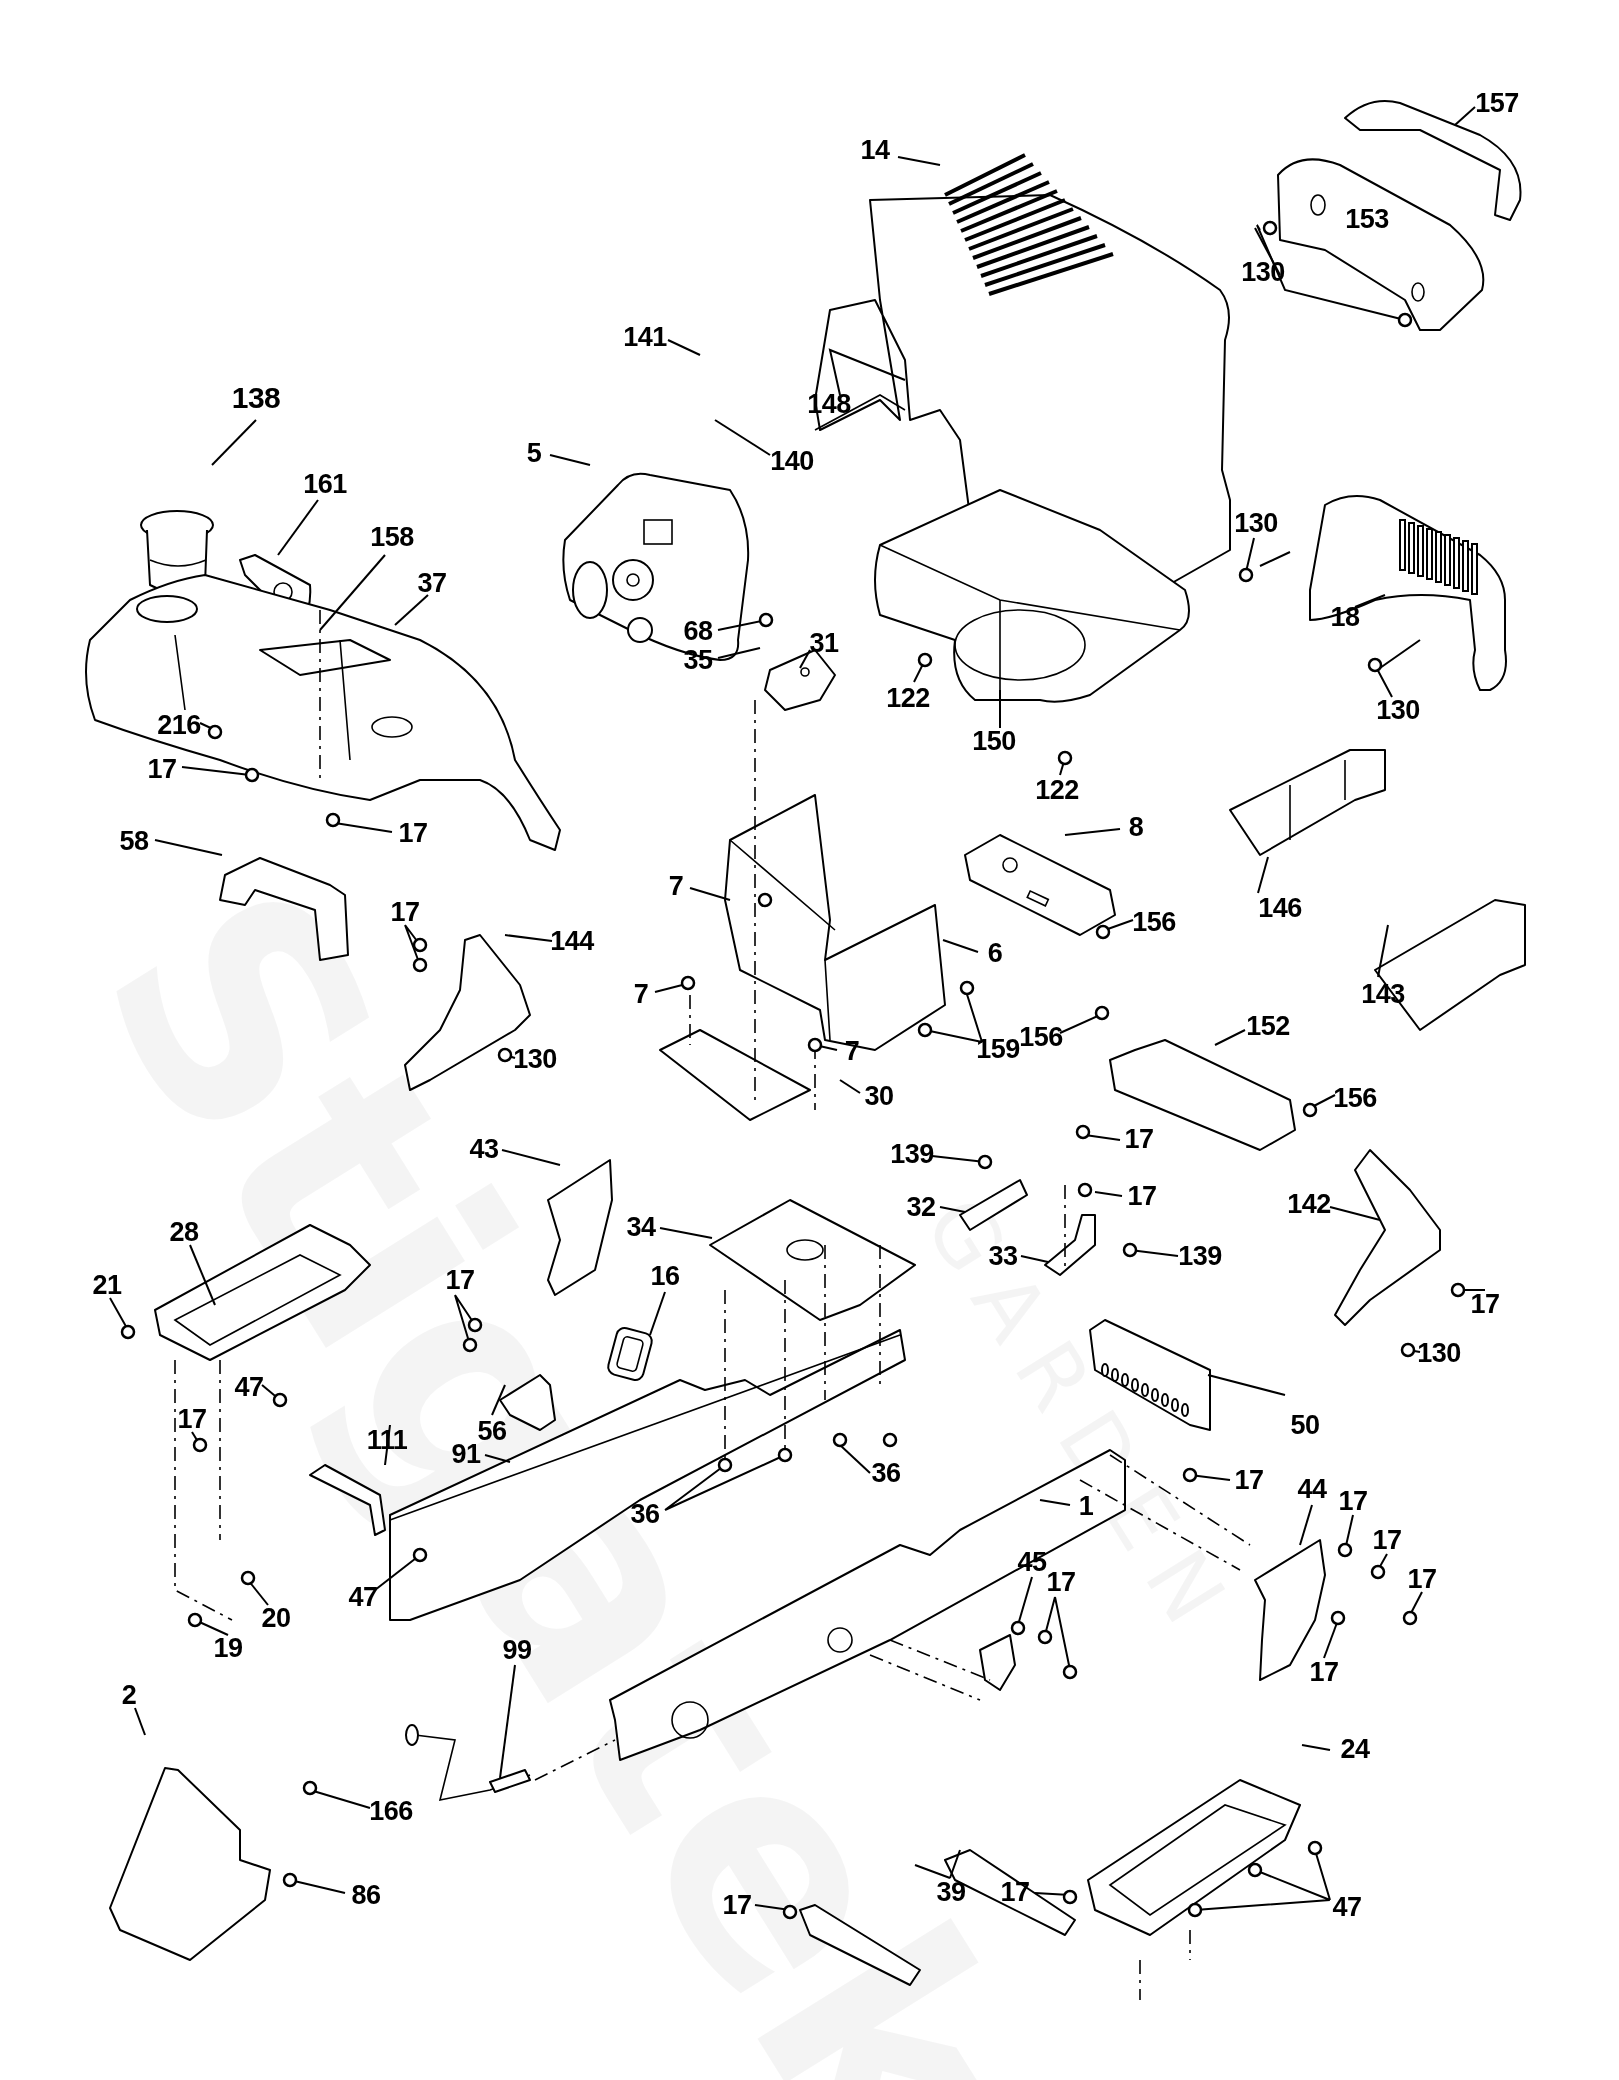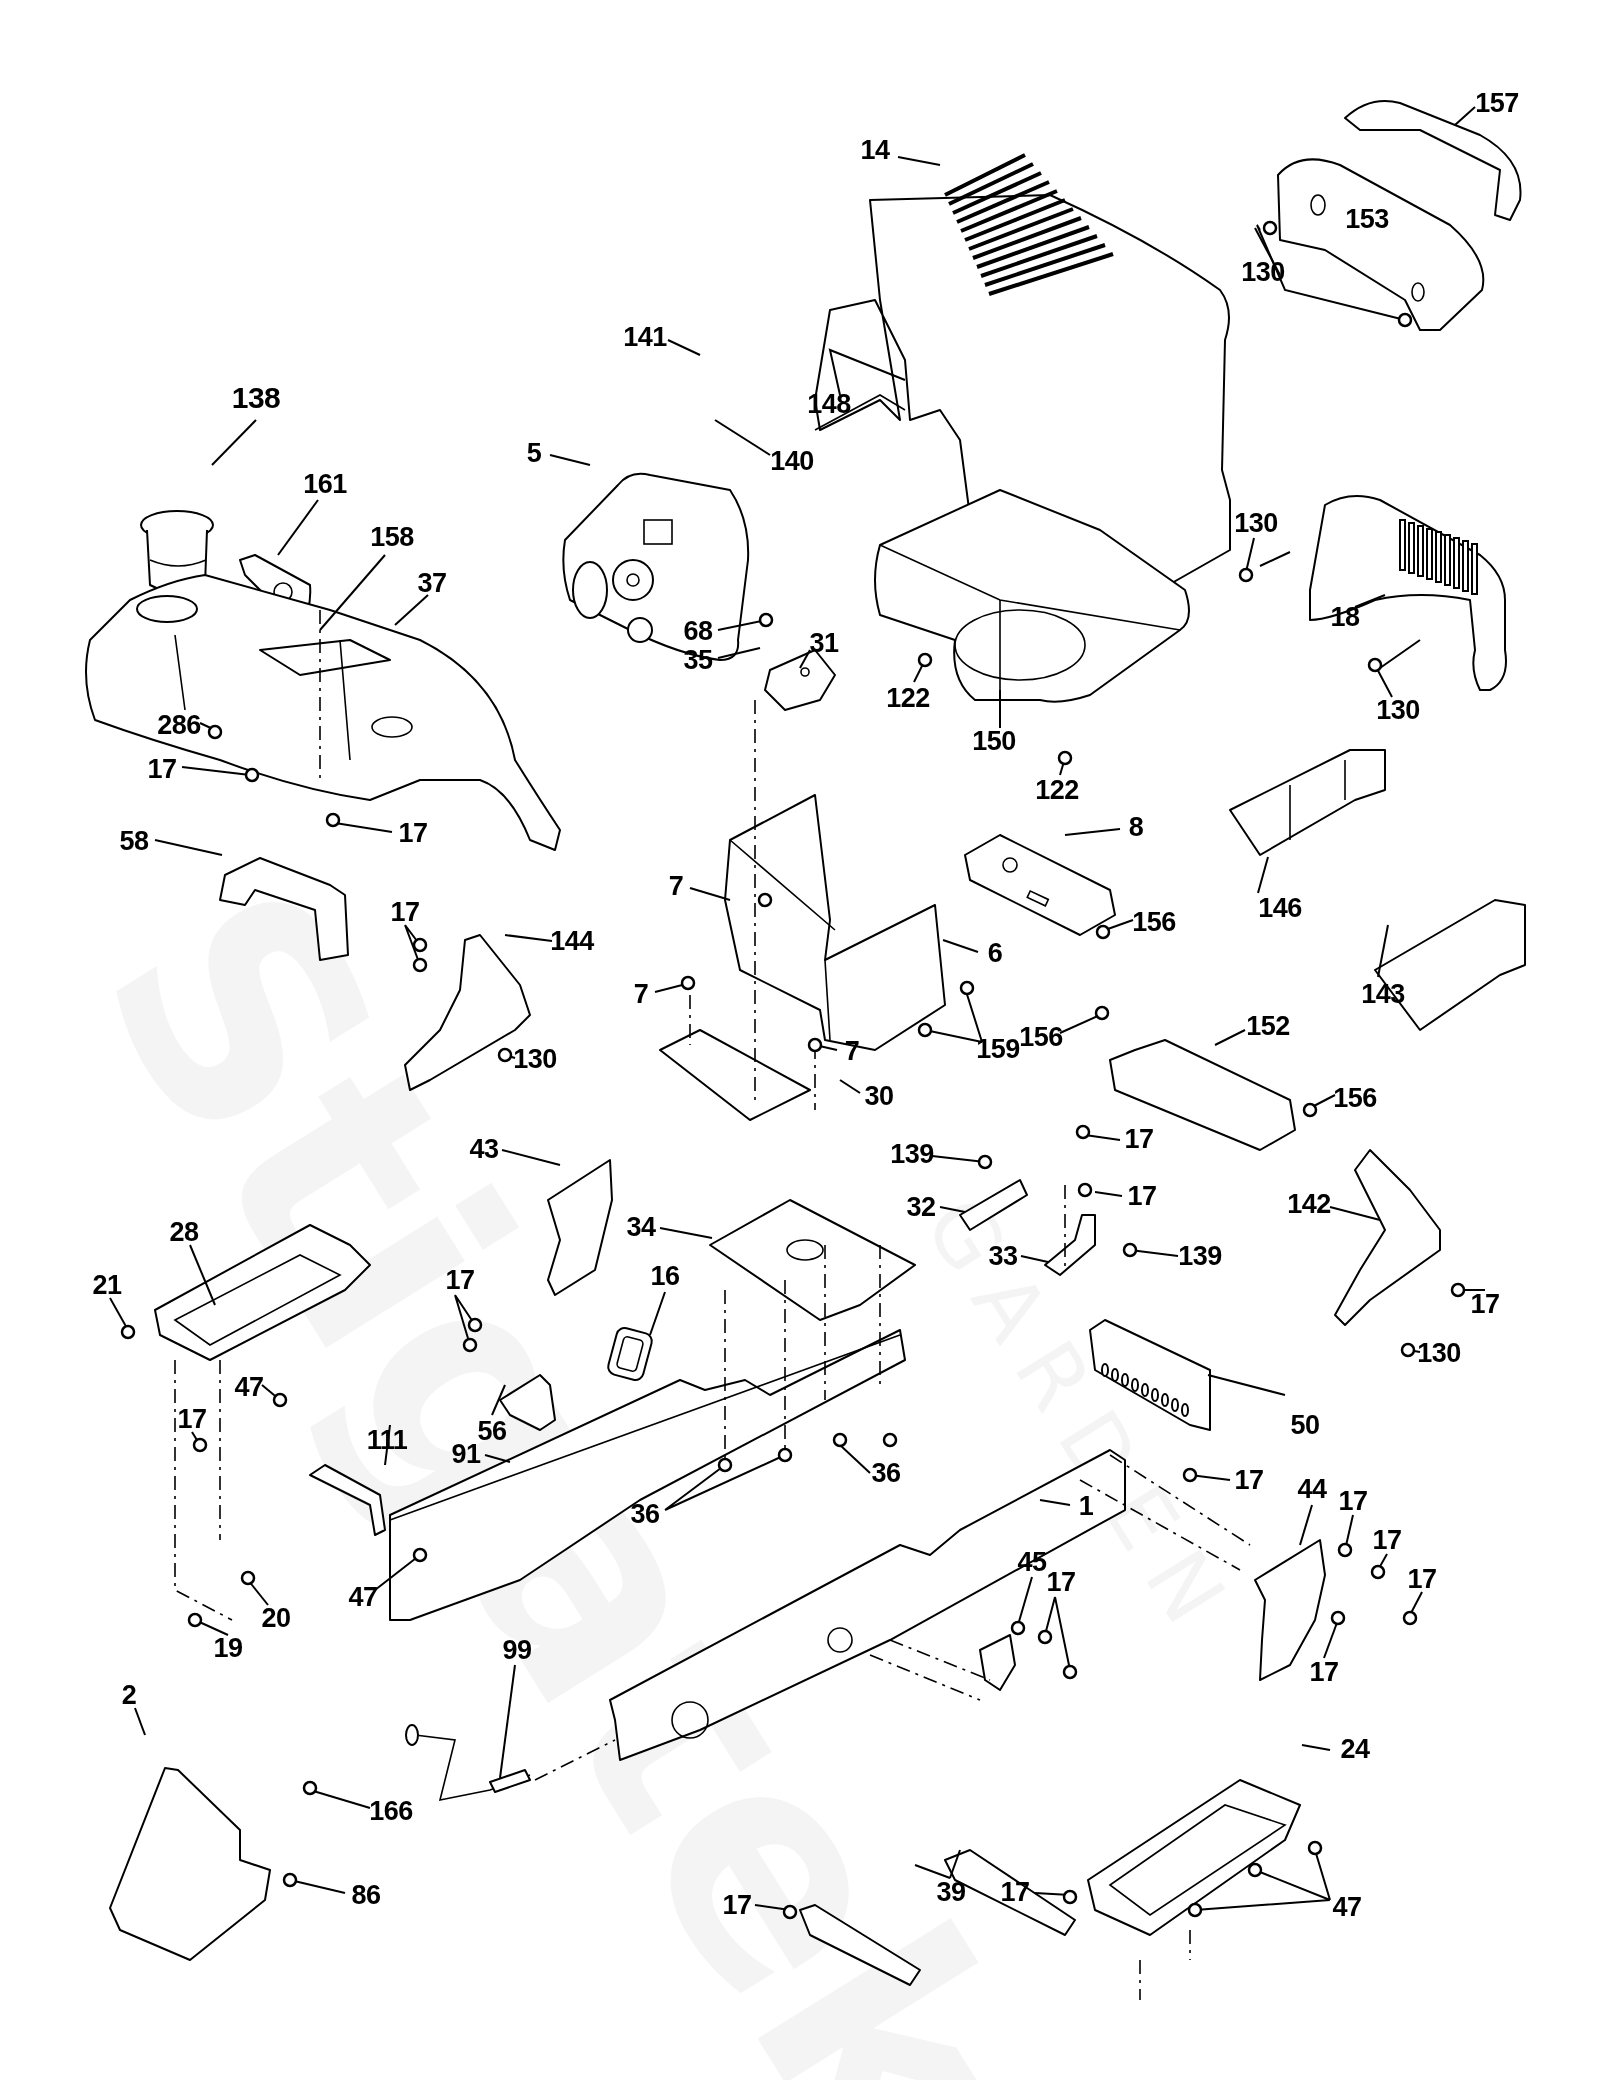--- a/index.html
+++ b/index.html
@@ -414,21 +414,21 @@
       <div class="label" style="left: 432px; top: 583px;">37</div>
       <div class="label" style="left: 1256px; top: 523px;">130</div>
       <div class="label" style="left: 1345px; top: 617px;">18</div>
       <div class="label" style="left: 1398px; top: 710px;">130</div>
       <div class="label" style="left: 698px; top: 631px;">68</div>
       <div class="label" style="left: 824px; top: 643px;">31</div>
       <div class="label" style="left: 698px; top: 660px;">35</div>
       <div class="label" style="left: 908px; top: 698px;">122</div>
       <div class="label" style="left: 994px; top: 741px;">150</div>
       <div class="label" style="left: 1057px; top: 790px;">122</div>
-      <div class="label" style="left: 179px; top: 725px;">286</div>
+      <div class="label" style="left: 179px; top: 725px;">216</div>
       <div class="label" style="left: 162px; top: 769px;">17</div>
       <div class="label" style="left: 413px; top: 833px;">17</div>
       <div class="label" style="left: 134px; top: 841px;">58</div>
       <div class="label" style="left: 1136px; top: 827px;">8</div>
       <div class="label" style="left: 1260px; top: 908px; margin-left: 20px;">146</div>
       <div class="label" style="left: 1383px; top: 994px;">143</div>
       <div class="label" style="left: 1154px; top: 922px;">156</div>
       <div class="label" style="left: 676px; top: 886px;">7</div>
       <div class="label" style="left: 995px; top: 953px;">6</div>
       <div class="label" style="left: 641px; top: 994px;">7</div>

